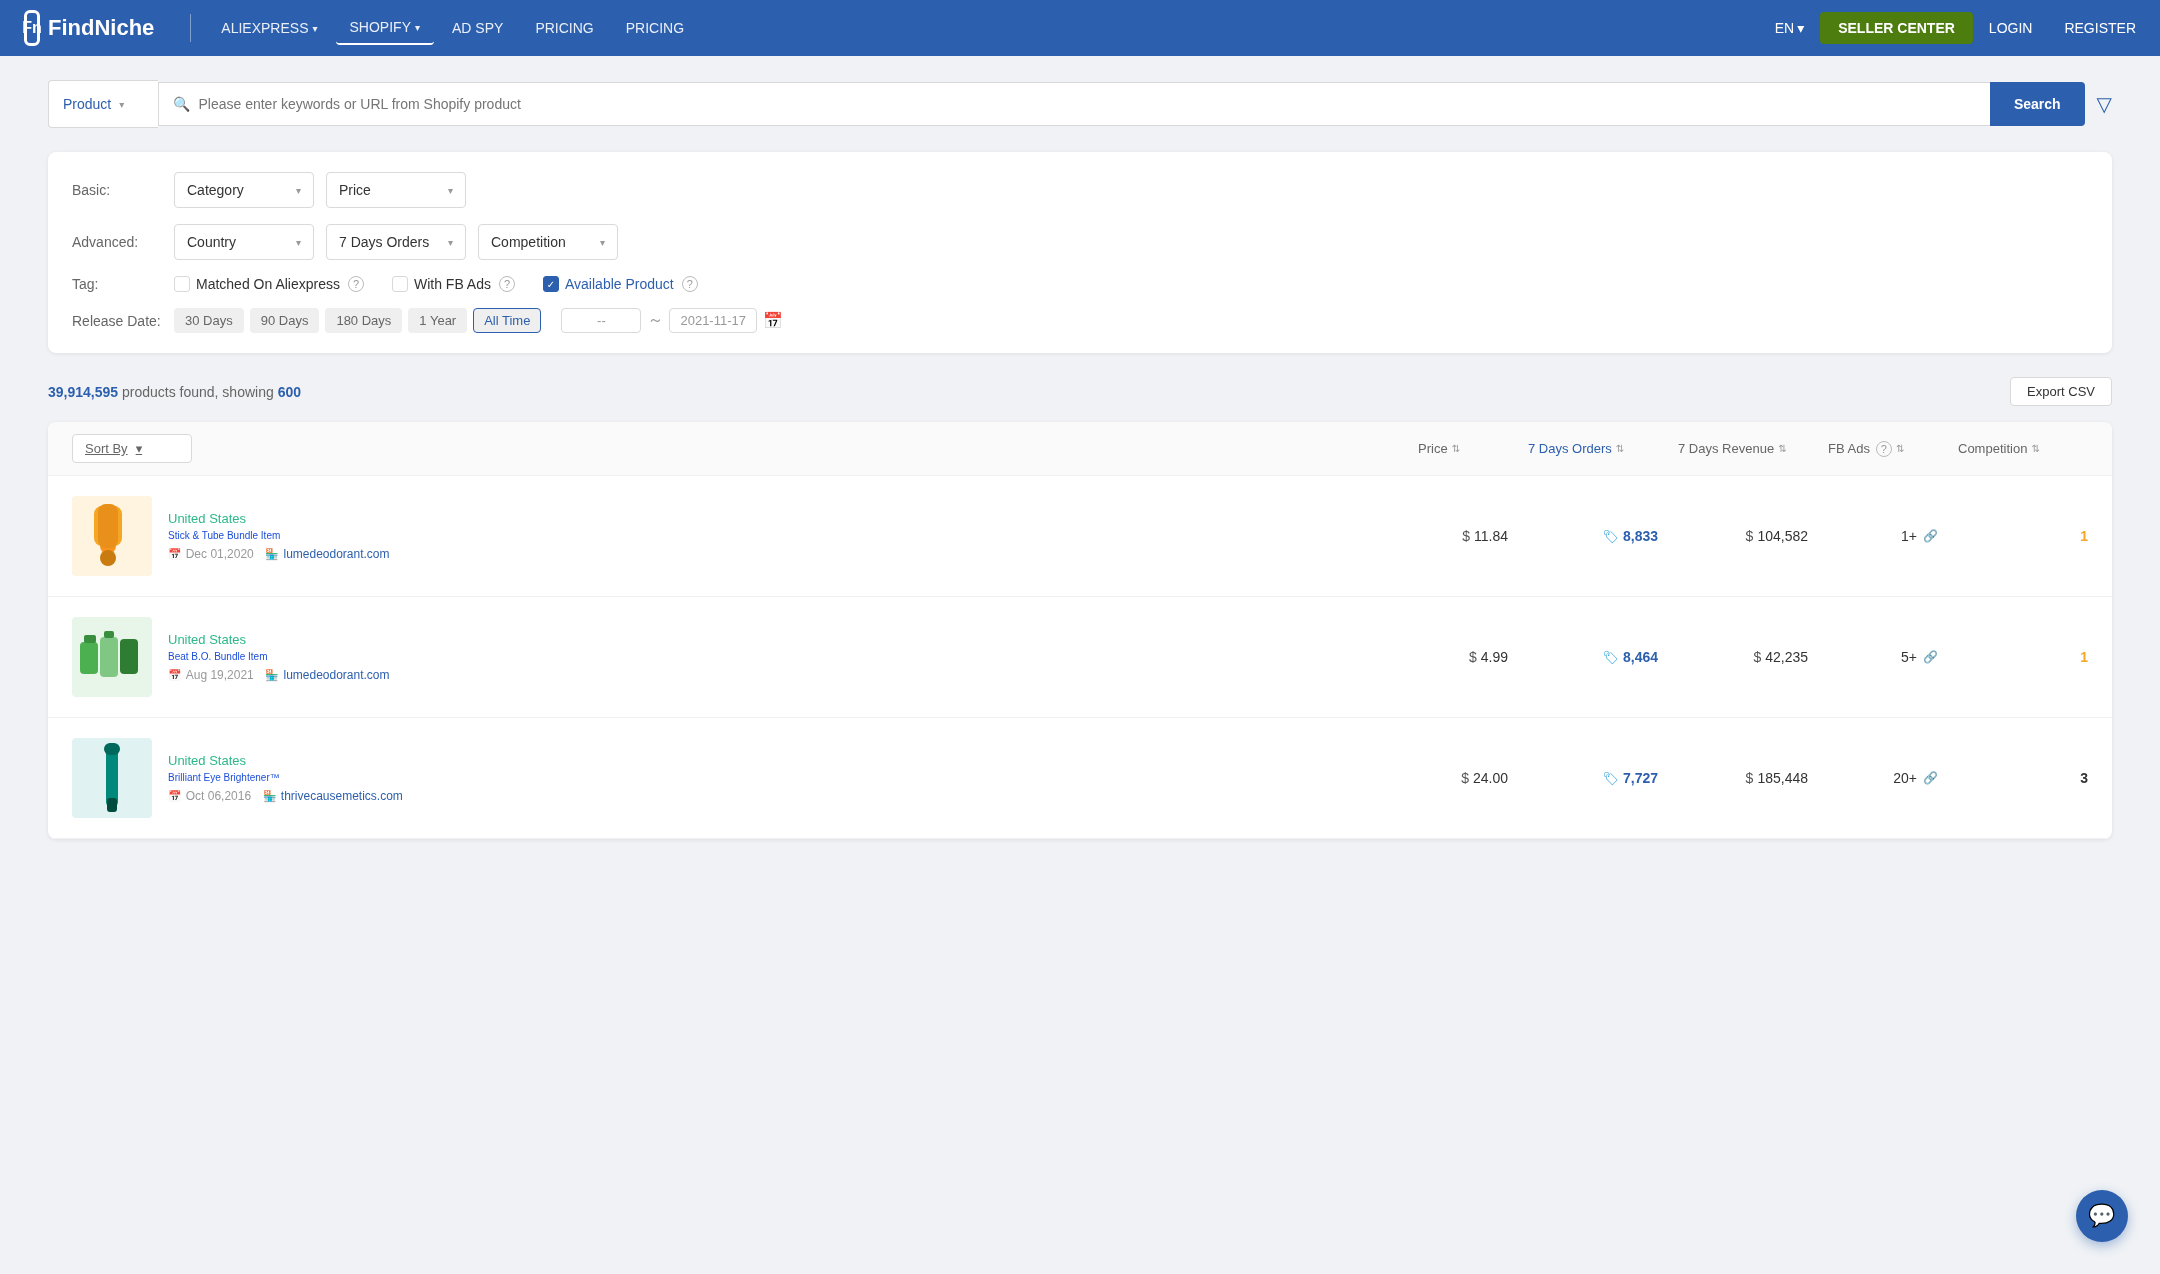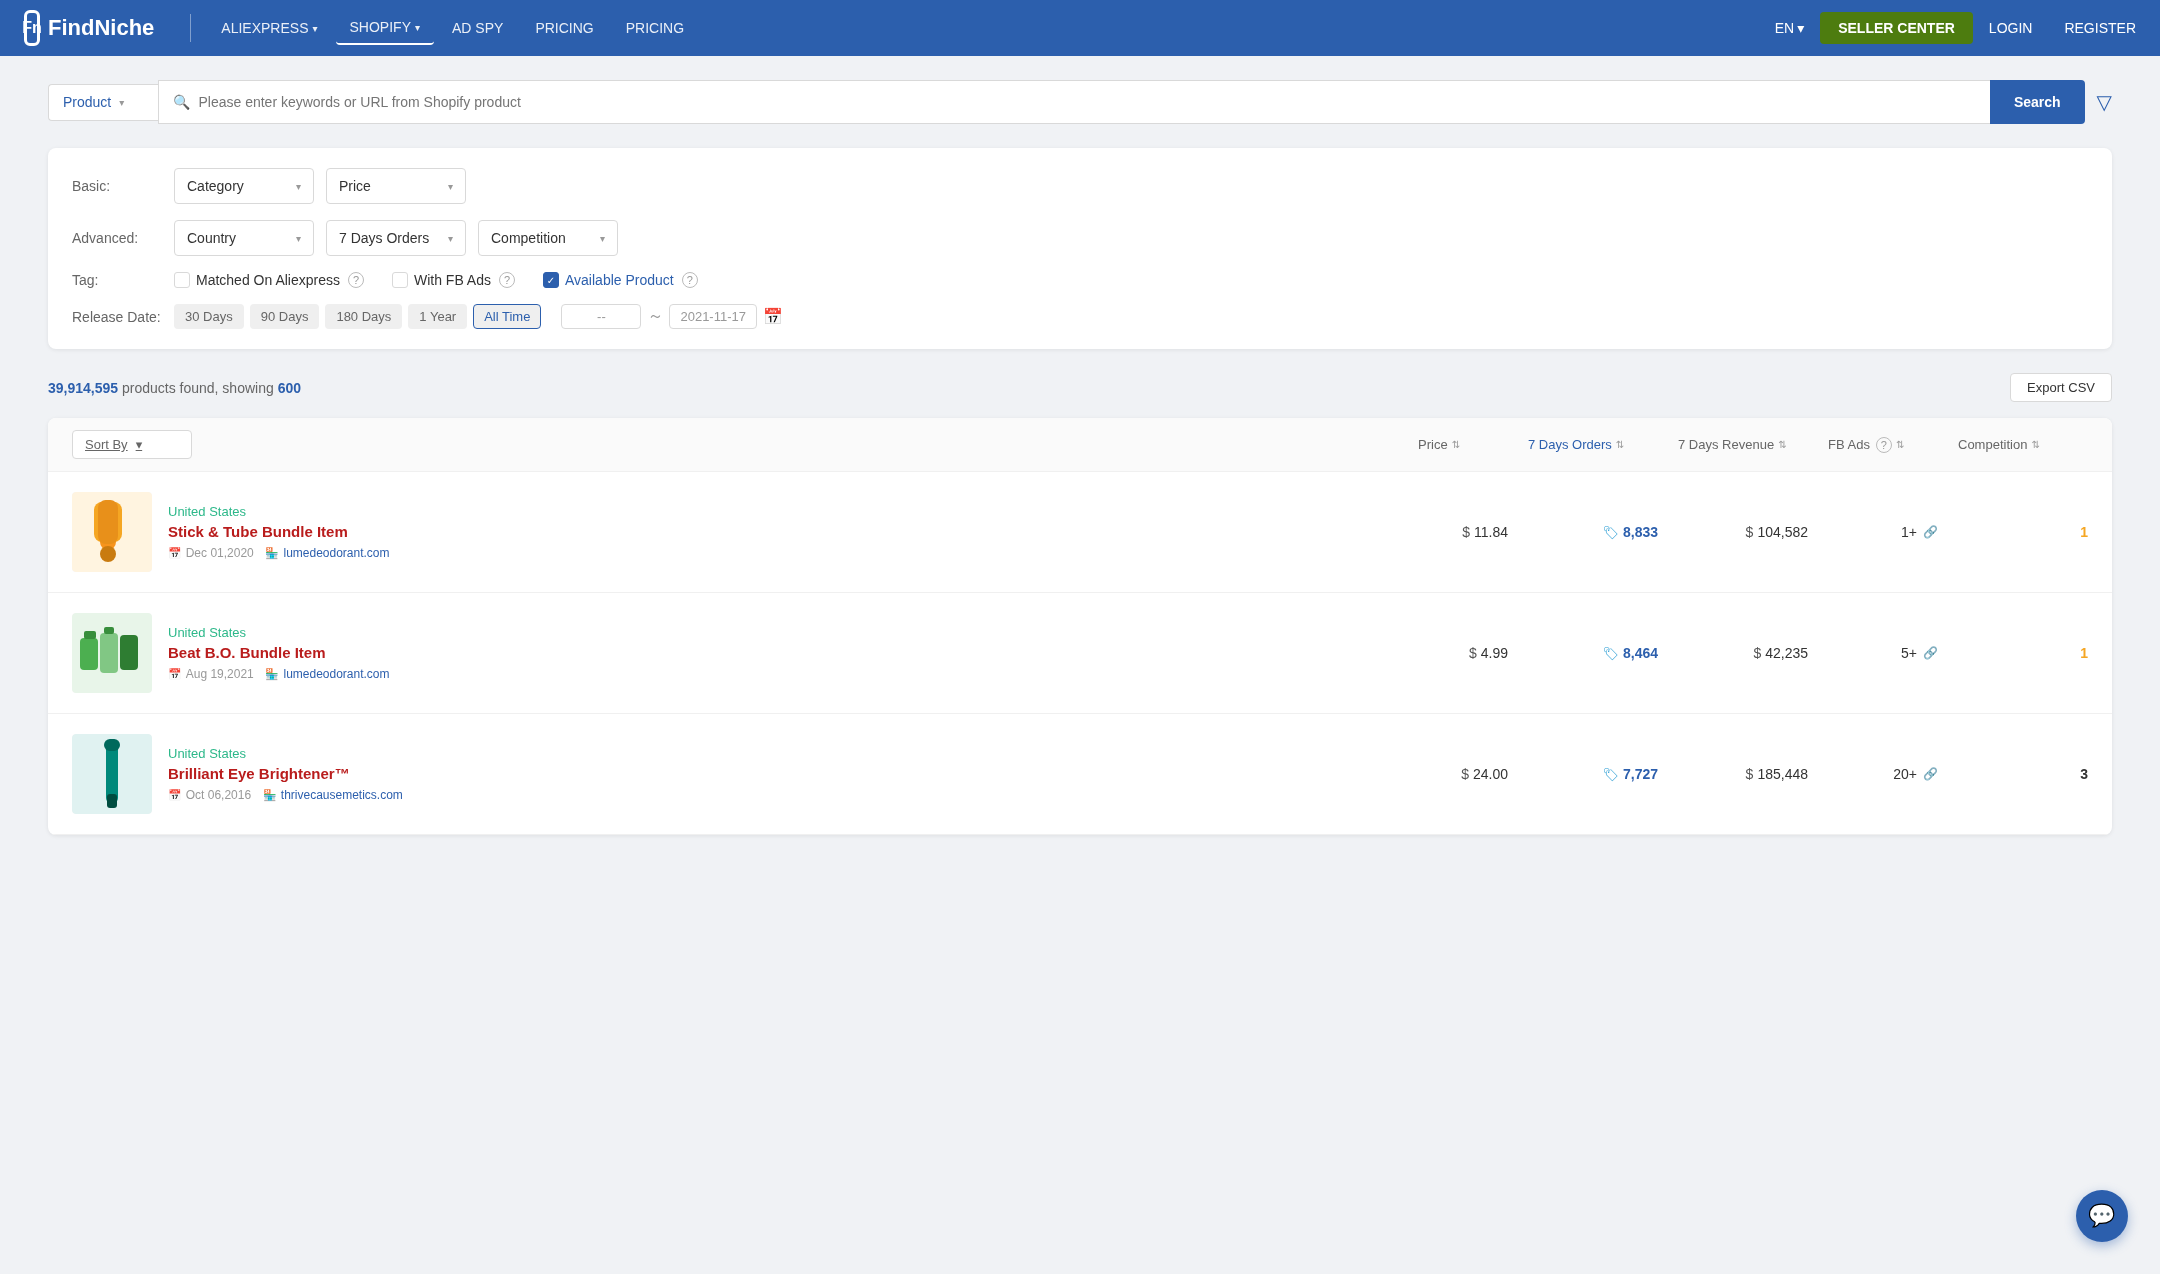--- a/index.html
+++ b/index.html
@@ -46,21 +46,21 @@
     
     .main { padding: 24px 48px; }
 
     
     .search-bar {
       display: flex; align-items: center; gap: 0; margin-bottom: 24px;
     }
     .search-type-select {
       display: flex; align-items: center; gap: 8px;
       border: 1px solid #d9d9d9; border-right: none;
-      padding: 0 14px; height: 37px; background: white;
+      padding: 0 14px; height: 48px; background: white;
       border-radius: 4px 0 0 4px; cursor: pointer;
       font-size: 14px; color: #2c5fad; min-width: 110px;
     }
     .search-type-select .chevron { font-size: 10px; color: #999; }
     .search-input-wrapper {
       flex: 1; border: 1px solid #d9d9d9; border-right: none;
       height: 44px; background: white; display: flex; align-items: center;
       padding: 0 14px; gap: 8px;
     }
     .search-input-wrapper input {
@@ -175,21 +175,21 @@
       border-bottom: 1px solid #f0f0f0;
     }
     .product-img-placeholder {
       width: 80px; height: 80px; background: #f5f5f5;
       border-radius: 4px; margin-right: 16px; flex-shrink: 0;
       display: flex; align-items: center; justify-content: center;
       overflow: hidden;
     }
     .product-info { flex: 1; min-width: 0; }
     .product-country { font-size: 13px; color: #2db88a; font-weight: 500; margin-bottom: 4px; }
-    .product-name { font-size: 15px; color: #b91c1c; font-weight: 700; margin-bottom: 6px; }
+    .product-name { font-size: 10px; color: #1d4ed8; font-weight: 400; margin-bottom: 6px; }
     .product-meta { display: flex; align-items: center; gap: 12px; }
     .product-date { font-size: 12px; color: #999; display: flex; align-items: center; gap: 4px; }
     .product-store { font-size: 12px; color: #999; display: flex; align-items: center; gap: 4px; }
     .product-store a { color: #2c5fad; text-decoration: none; }
     .meta-icon { font-size: 11px; color: #bbb; }
 
     .col-val { display: flex; align-items: center; justify-content: flex-end; gap: 4px; }
     .price-val { min-width: 110px; text-align: right; padding-right: 20px; font-size: 14px; color: #333; }
     .price-icon { color: #555; font-size: 14px; }
     .orders-val { min-width: 150px; text-align: right; padding-right: 20px; }

